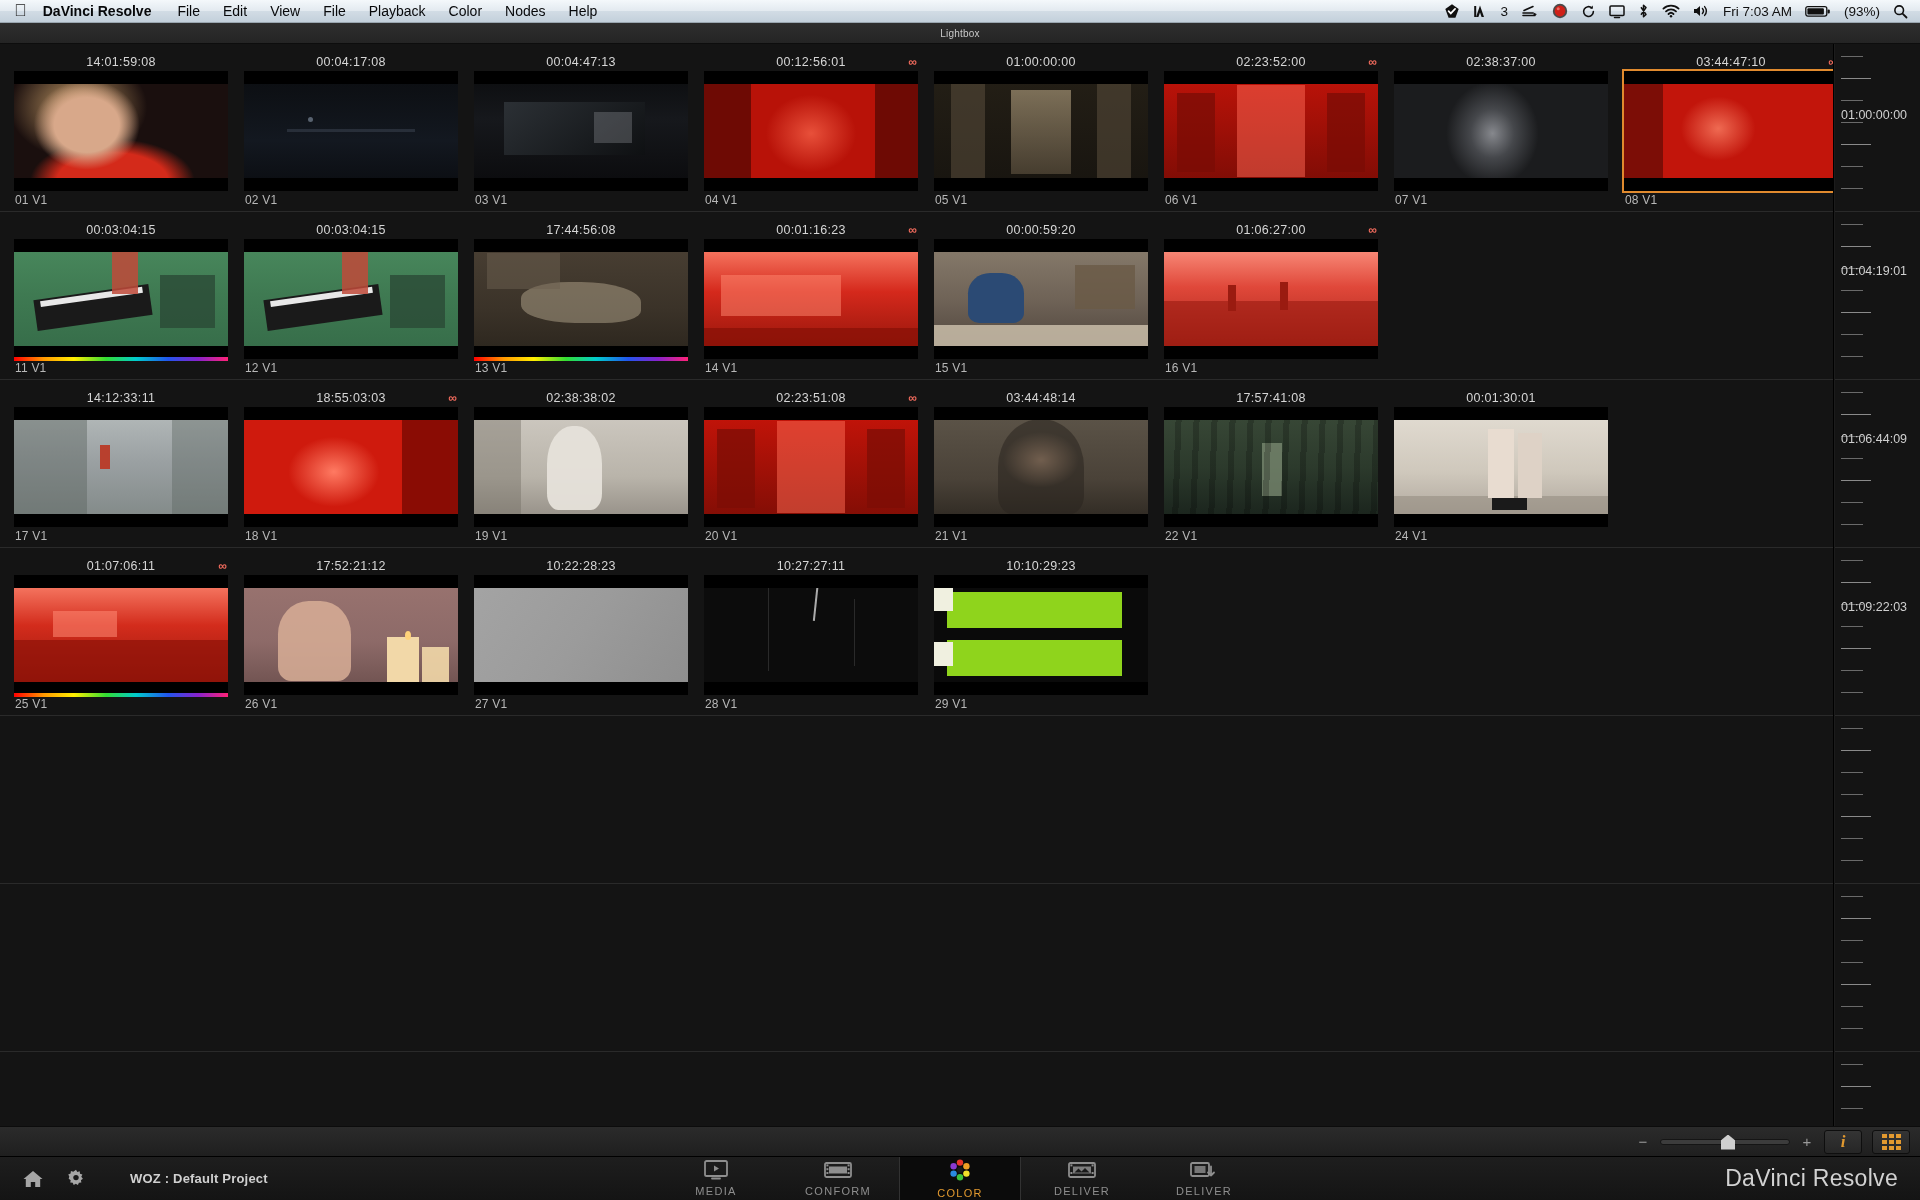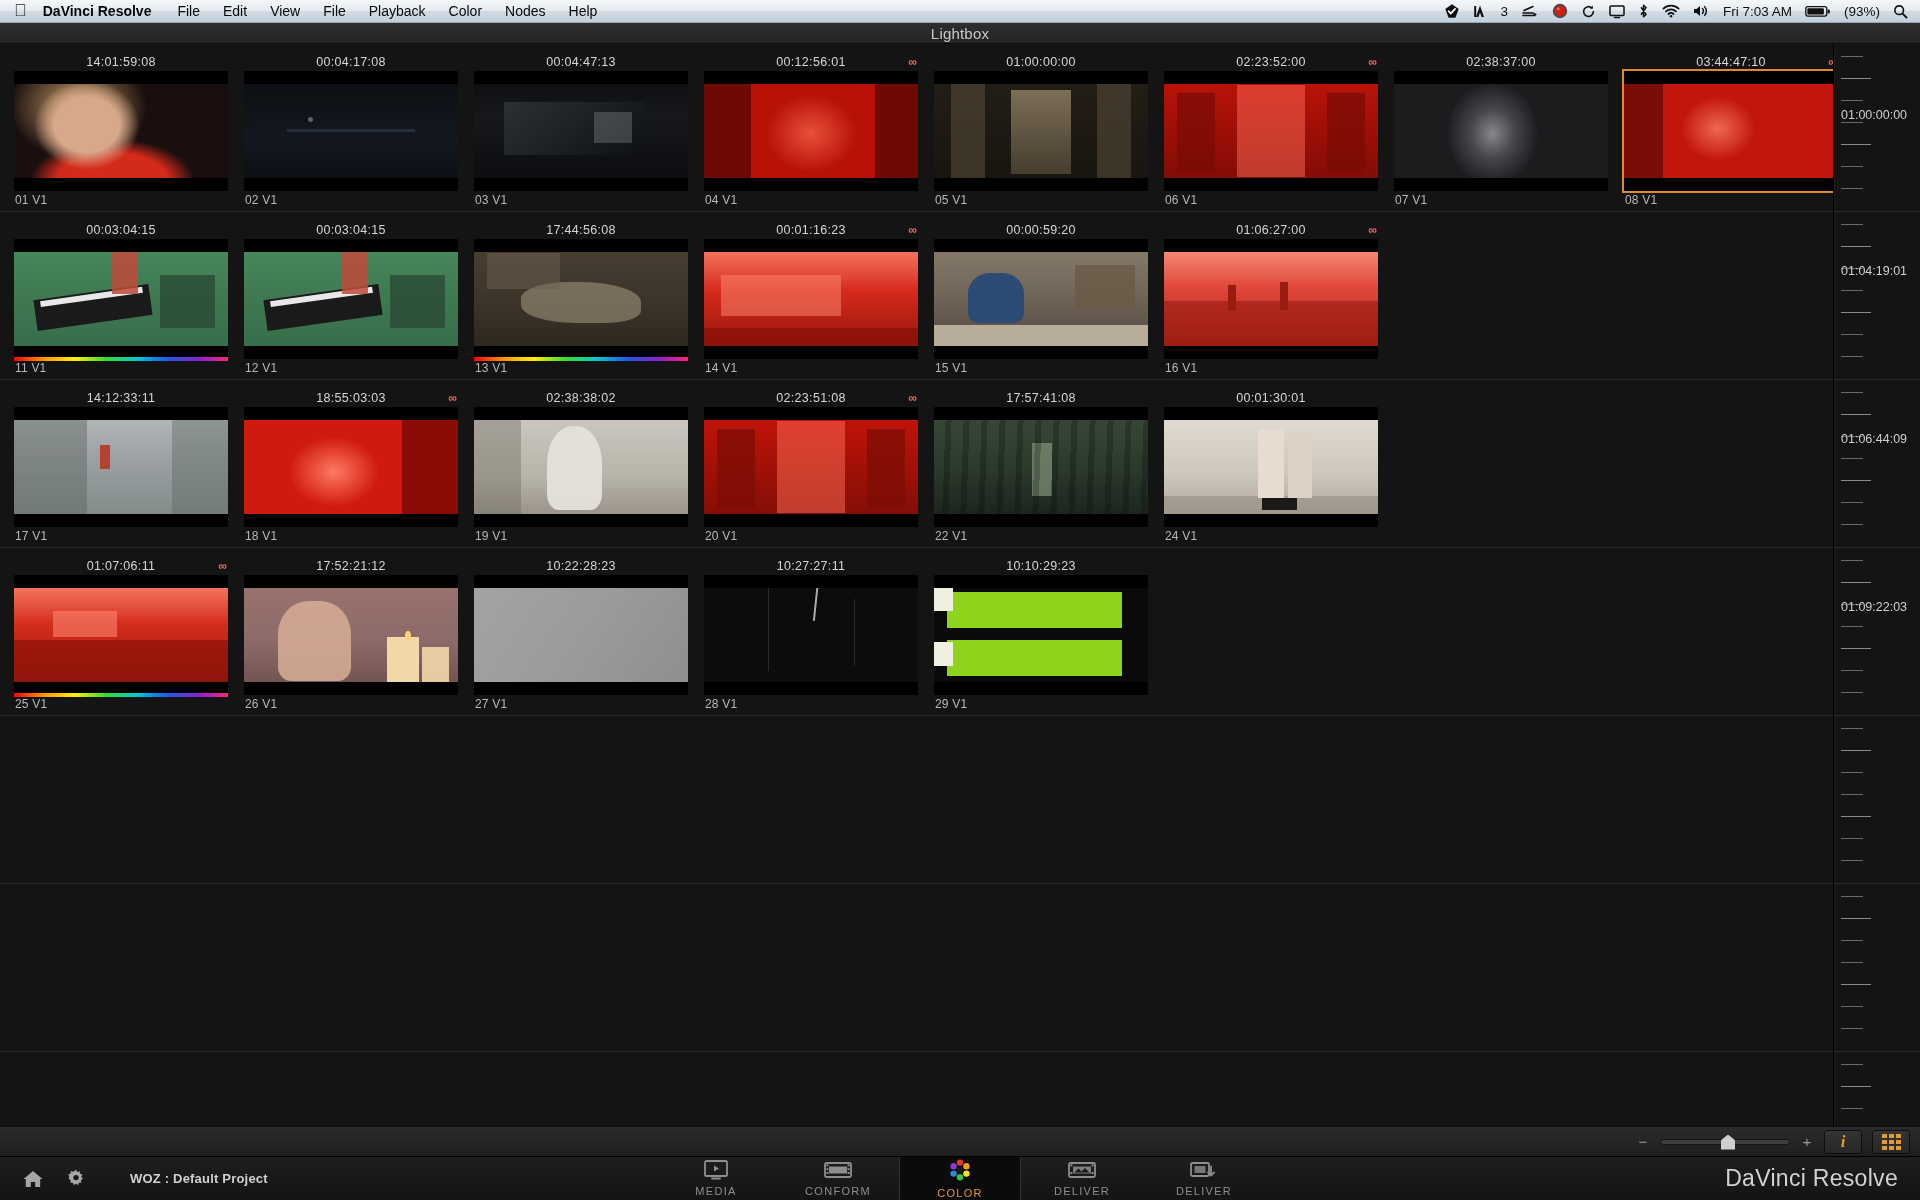--- a/index.html
+++ b/index.html
@@ -33,21 +33,21 @@
   #menubar .status .txt { font-size: 13.5px; color: #111; }
   .svgicon { display: block; }
 
   
   #titlestrip {
     position: absolute; top: 23px; left: 0;
     width: 1920px; height: 21px;
     background: linear-gradient(to bottom, #2e2e2e 0%, #242424 100%);
     border-bottom: 1px solid #0d0d0d;
     display: flex; align-items: center; justify-content: center;
-    color: #c8c8c8; font-size: 15px; letter-spacing: .2px;
+    color: #c8c8c8; font-size: 10px; letter-spacing: .2px;
   }
 
   
   #lightbox {
     position: absolute; top: 44px; left: 0;
     width: 1834px; height: 1082px;
     background: #141414;
     border-right: 1px solid #000;
     overflow: hidden;
   }
@@ -491,20 +491,31 @@
         <div class="thumbwrap">
           <div class="thumb" style="background: linear-gradient(rgb(200, 20, 9) 0%, rgb(124, 13, 5) 100%);">
             <div style="position:absolute;left:34%;top:12%;width:32%;height:76%;background:#ff6d56;opacity:.5"></div>
                <div style="position:absolute;left:6%;top:18%;width:18%;height:66%;background:#7c0d05;opacity:.75"></div>
                <div style="position:absolute;right:6%;top:18%;width:18%;height:66%;background:#7c0d05;opacity:.75"></div>
           </div>
           <div class="letterbox-t" style="top: 0px; height: 13px;"></div>
           <div class="letterbox-b" style="bottom: 0px; height: 13px;"></div>
         </div>
         <div class="cliplabel">20 V1</div>
+      </div>
+      <div class="clipcell">
+        <div class="tc">03:44:48:14</div>
+        <div class="thumbwrap">
+          <div class="thumb" style="background: radial-gradient(26% 34% at 50% 44%, rgb(200, 165, 136) 0%, transparent 68%), linear-gradient(rgb(94, 86, 74) 0%, rgb(74, 66, 56) 60%, rgb(42, 37, 31) 100%);">
+            <div style="position:absolute;left:30%;top:10%;width:40%;height:80%;background:#2a251f;opacity:.55;border-radius:50% 50% 20% 20%"></div>
+          </div>
+          <div class="letterbox-t" style="top: 0px; height: 13px;"></div>
+          <div class="letterbox-b" style="bottom: 0px; height: 13px;"></div>
+        </div>
+        <div class="cliplabel">21 V1</div>
       </div>
       <div class="clipcell">
         <div class="tc">17:57:41:08</div>
         <div class="thumbwrap">
           <div class="thumb" style="background: linear-gradient(rgb(58, 74, 56) 0%, rgb(44, 58, 44) 50%, rgb(23, 32, 26) 100%);">
             <div style="position:absolute;left:46%;top:30%;width:9%;height:44%;background:#7e8e74;opacity:.75"></div>
                <div style="position:absolute;left:0;top:0;width:100%;height:100%;background:repeating-linear-gradient(92deg, transparent 0 12px, rgba(0,0,0,.22) 12px 18px)"></div>
           </div>
           <div class="letterbox-t" style="top: 0px; height: 13px;"></div>
           <div class="letterbox-b" style="bottom: 0px; height: 13px;"></div>

